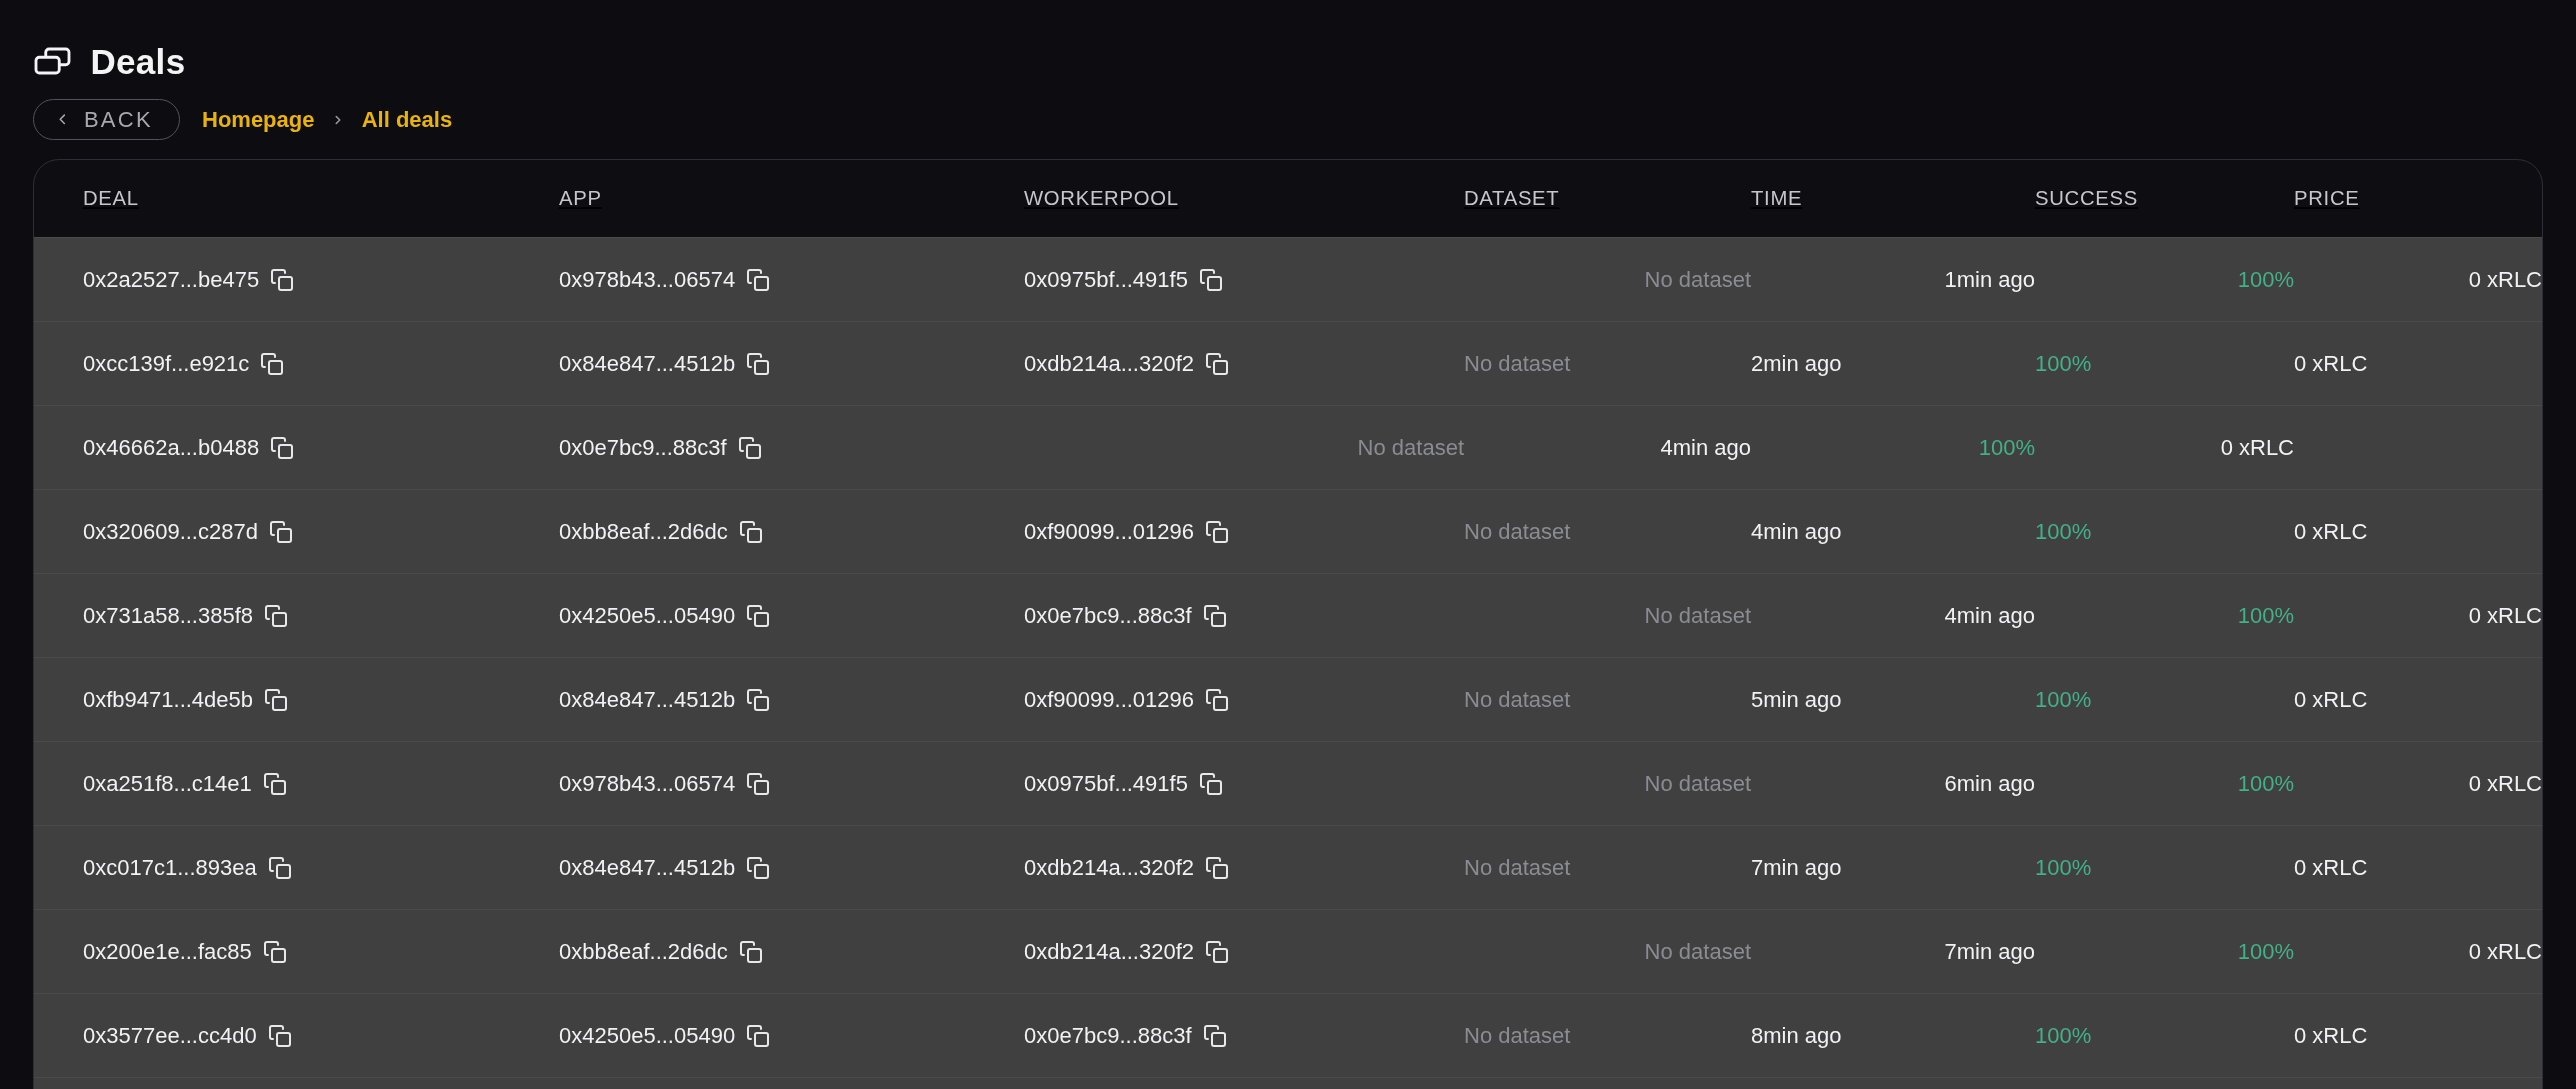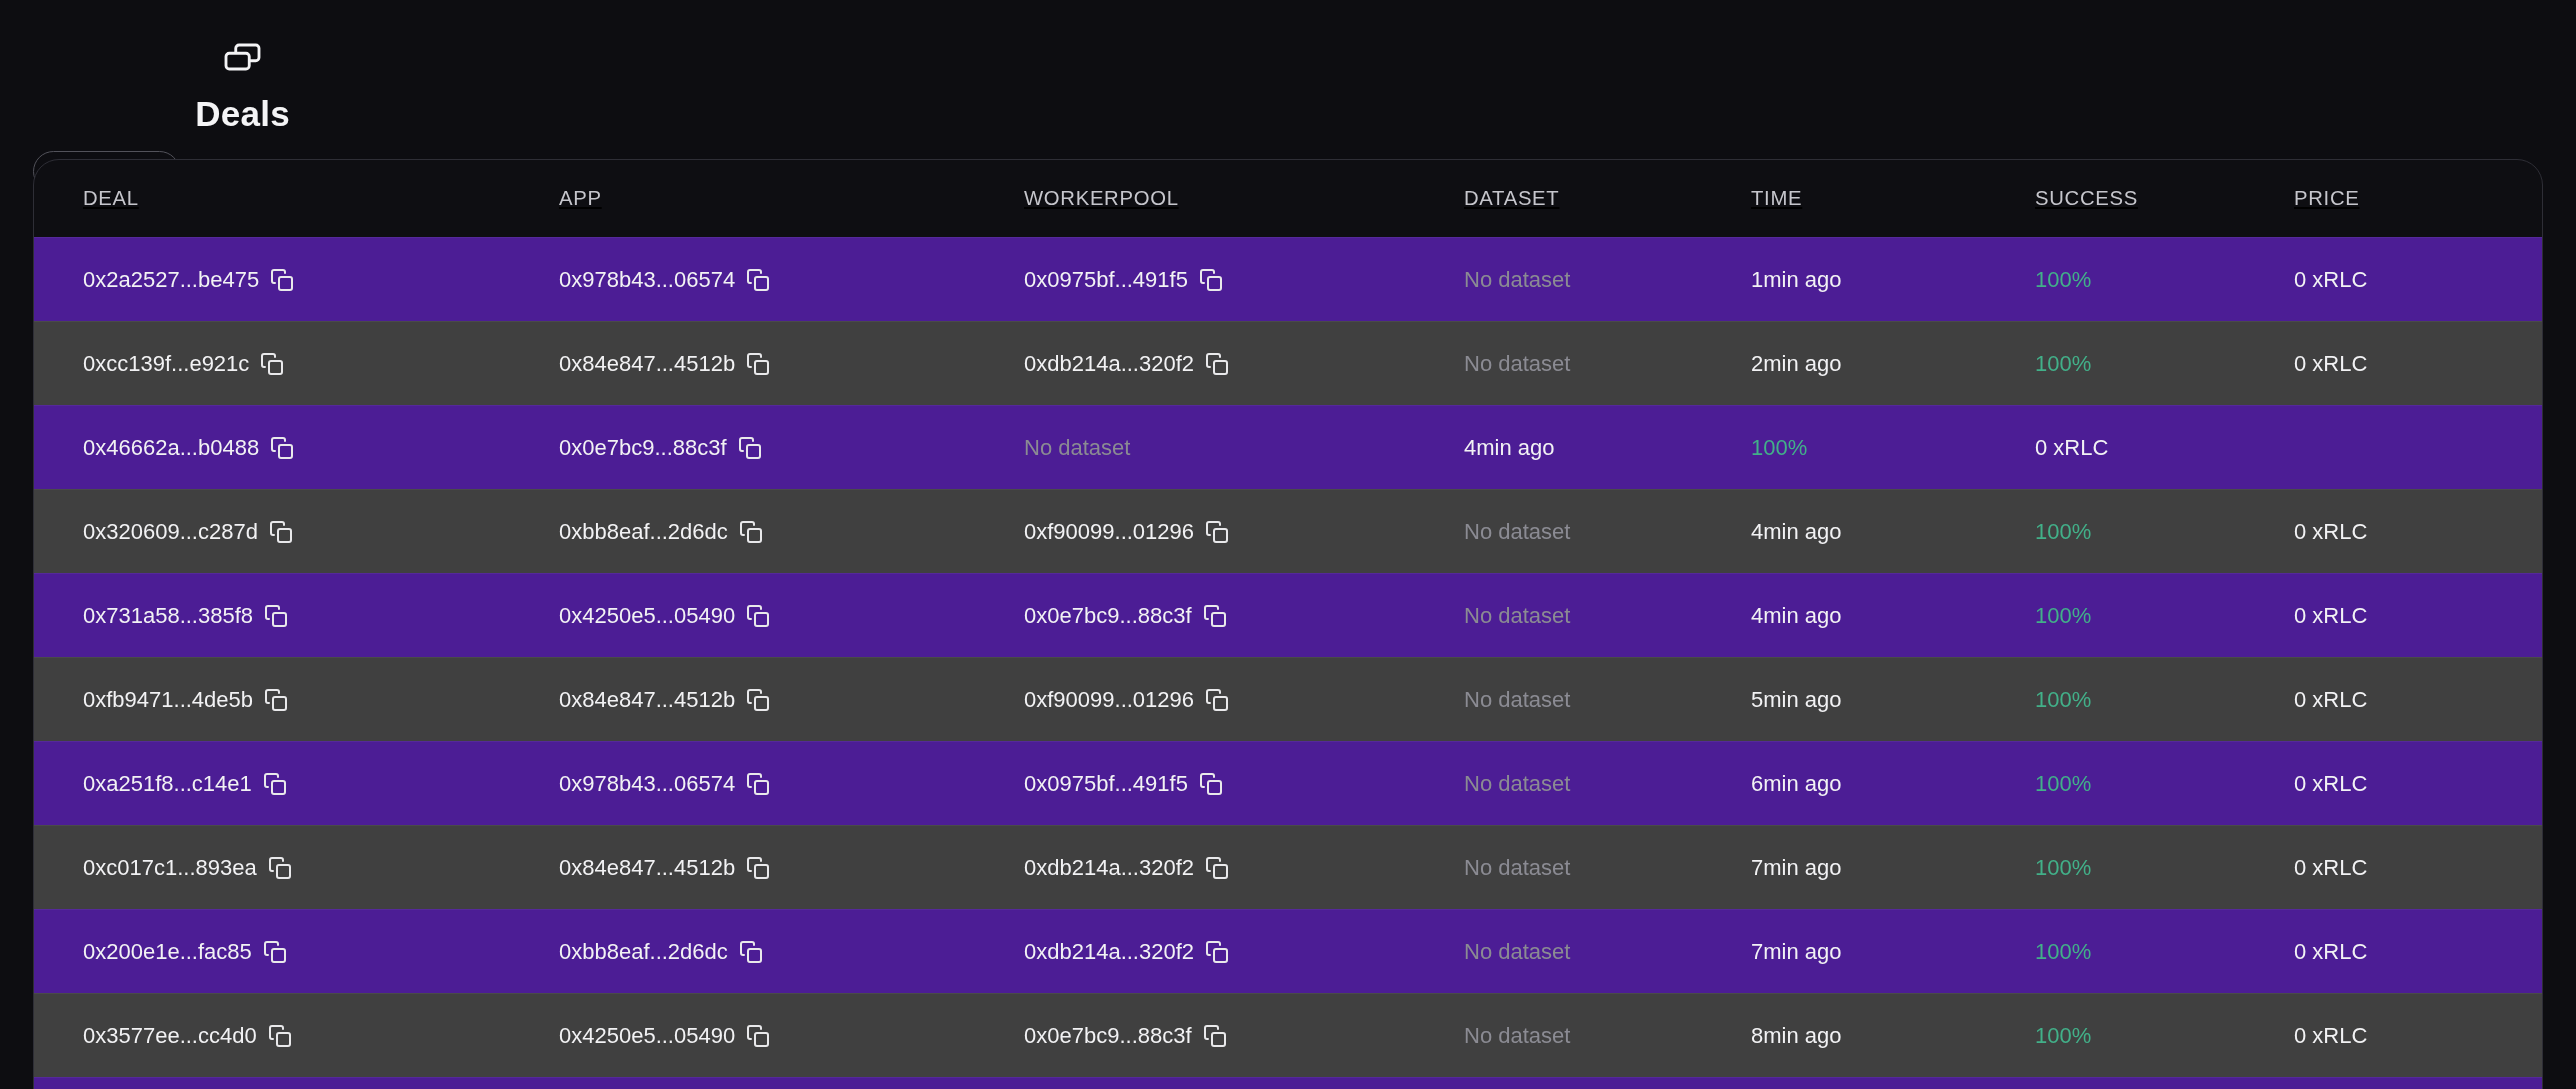--- a/index.html
+++ b/index.html
@@ -2,42 +2,42 @@
 <html style="font-size:14.8px"><head>
 <meta charset="utf-8">
 <style>
   * { margin:0; padding:0; box-sizing:border-box; }
   html,body { background:#0d0d11; }
   body { font-family:"Liberation Sans", sans-serif; }
   .viewport { position:relative; width:2576px; height:1089px; overflow:hidden; background:#0d0d11; }
 
   
   .page-header { position:absolute; left:33px; top:42px; }
-  .title-row { display:flex; align-items:center; gap:18.5px;flex-direction:column; }
+  .title-row { display:flex; align-items:center; gap:18.5px; }
   .title-icon { display:flex; align-items:center; }
   .page-title { font-size:35px; font-weight:700; color:#f4f4f6; letter-spacing:0.3px; }
 
   .nav-row { display:flex; align-items:center; gap:22px; margin-top:16.6px; height:42px; }
   .back-button { display:flex; align-items:center; gap:13px; height:41px; padding:0 26px 0 20.3px;
                  border:1.4px solid #52525a; border-radius:922px; background:transparent;
                  color:#a8a8ae; font-size:22px; letter-spacing:2.3px; cursor:pointer;
                  font-family:"Liberation Sans", sans-serif; }
   .breadcrumb { display:flex; align-items:center; gap:16.6px; }
   .crumb { font-size:22px; font-weight:700; color:#eab308; }
   .crumb-sep { display:flex; align-items:center; color:#9a9aa0; }
 
   
   .table-card { position:absolute; left:33px; top:159px; width:2510px; height:979px;
                 background:#0e0e12; border:1.4px solid #2e2e36; border-radius:26px; overflow:hidden; }
   .grid-row { display:grid; grid-template-columns:476px 465px 440px 287px 284px 259px 1fr;
               padding-left:49px; align-items:center; }
   .thead { height:77px;text-decoration:underline; }
   .th { font-size:20.3px; color:#c6c6cc; letter-spacing:0.7px; font-weight:400; }
   .tr { height:84px; border-top:0.9px solid rgba(255,255,255,0.055); font-size:22px; color:#f2f2f4; }
-  .row-odd  { background:#4c1d95; }
+  .row-odd  { background:#404040;text-align:right; }
   .row-even { background:#404040; }
   .hash-cell { display:flex; align-items:center; gap:11px; }
   .hash-text { color:#f2f2f4; }
   .copy-btn { display:flex; align-items:center; color:#e9e9eb; background:none; border:none; cursor:pointer; padding:0; }
   .muted { color:#8b8b93; }
   .success { color:#42b089; }
 </style>
 </head>
 <body>
 

